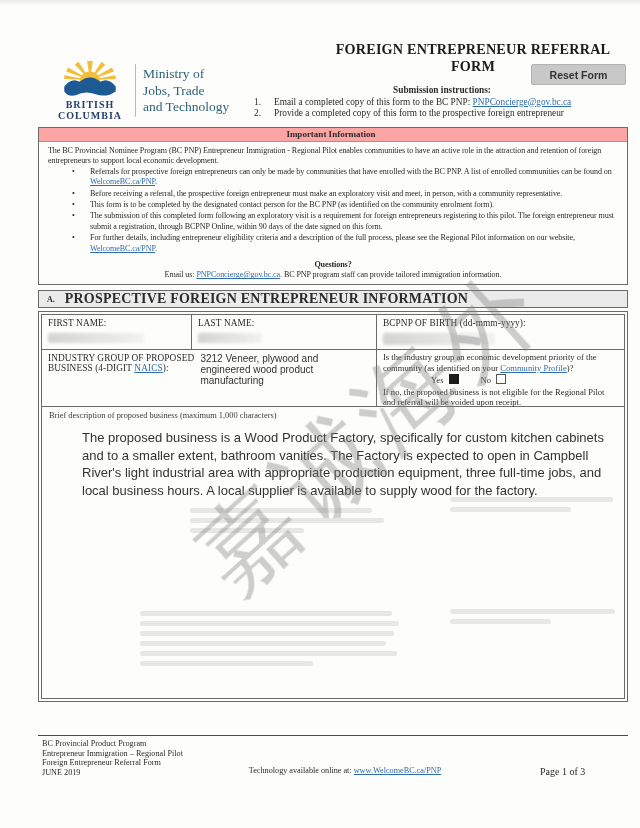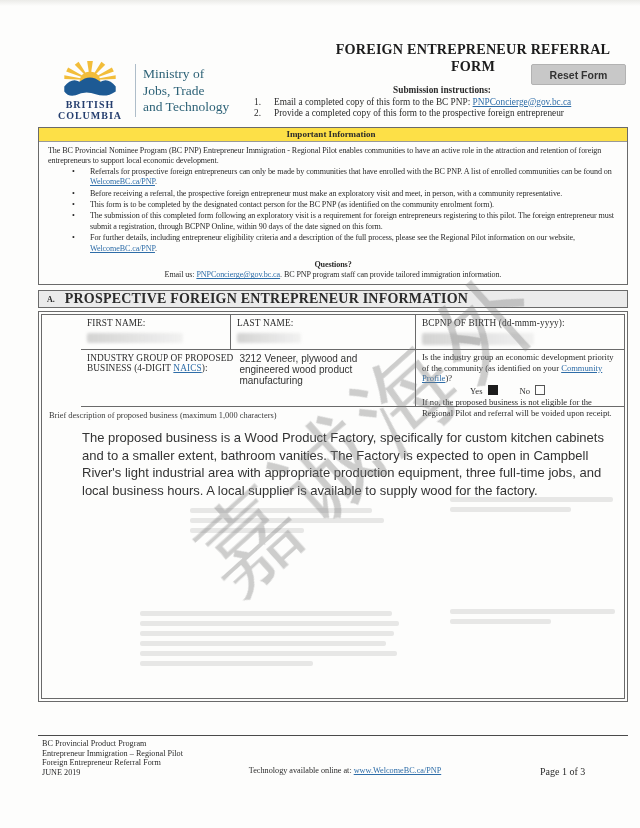--- a/index.html
+++ b/index.html
@@ -28,41 +28,41 @@
   .submission { position:absolute; left:254px; top:85px; width:376px; font-size:9.3px; line-height:11.6px; }
   .sub-head { font-weight:bold;text-align:center; }
   .sub-item { display:flex; }
   .sub-num { width:20px; flex:none; }
 
   .link { color:#2e6da8; text-decoration:underline; cursor:pointer; }
 
   
   .imp-box { position:absolute; left:38px; top:127px; width:590px; height:158px;
     border:1px solid #6a6a6a; box-sizing:border-box; background:#fdfdfc; }
-  .imp-head { background:#fde047; border-bottom:1px solid #999; text-align:center;
+  .imp-head { background:#fca5a5; border-bottom:1px solid #999; text-align:center;
     font-weight:bold; font-size:9px; padding:1px 4px 2px 0; }
   .imp-body { padding:4px 9px 3px 9px; font-size:8.1px; line-height:10.4px; letter-spacing:-.1px; }
   .imp-intro { margin-bottom:0; }
   .bullet { display:flex; margin:0 0 1px 24px; }
   .dot { width:18px; flex:none; }
   .questions { text-align:center; font-weight:bold; margin-top:6px; }
   .email-line { text-align:center; }
 
   
   .secA-head { position:absolute; left:38px; top:290px; width:590px; height:18px;
     border:1px solid #6a6a6a; box-sizing:border-box; background:#ebebeb;
     display:flex; align-items:center; }
   .secA-label { font-size:8px; font-weight:bold; margin:0 10px 0 8px; }
   .secA-title { font-size:14px; font-weight:bold; letter-spacing:.2px; }
 
   .fields-outer { position:absolute; left:38px; top:311px; width:590px; height:391px;
     border:1px solid #6a6a6a; box-sizing:border-box; padding:2px; background:#fdfdfc; }
   .fields-table { border:1px solid #6a6a6a; height:100%; box-sizing:border-box;
     display:flex; flex-direction:column; }
-  .frow { display:flex; border-bottom:1px solid #6a6a6a; box-sizing:border-box;margin-left:39px; }
+  .frow { display:flex; border-bottom:1px solid #6a6a6a; box-sizing:border-box; }
   .row1 { height:35px; }
   .row2 { height:57px; }
   .row3 { flex:1; border-bottom:none; position:relative; padding:4px 7px; box-sizing:border-box; }
   .fcell { box-sizing:border-box; padding:3px 6px; }
   .cell-br { border-right:1px solid #6a6a6a; }
   .flabel { font-size:9.3px; letter-spacing:.1px; }
   .small-label { font-size:8.4px; color:#3a3a3a; }
 
   .redact { height:10px; margin-top:5px; border-radius:2px;
     background:linear-gradient(90deg, rgba(170,170,170,.5), rgba(205,205,205,.22));

